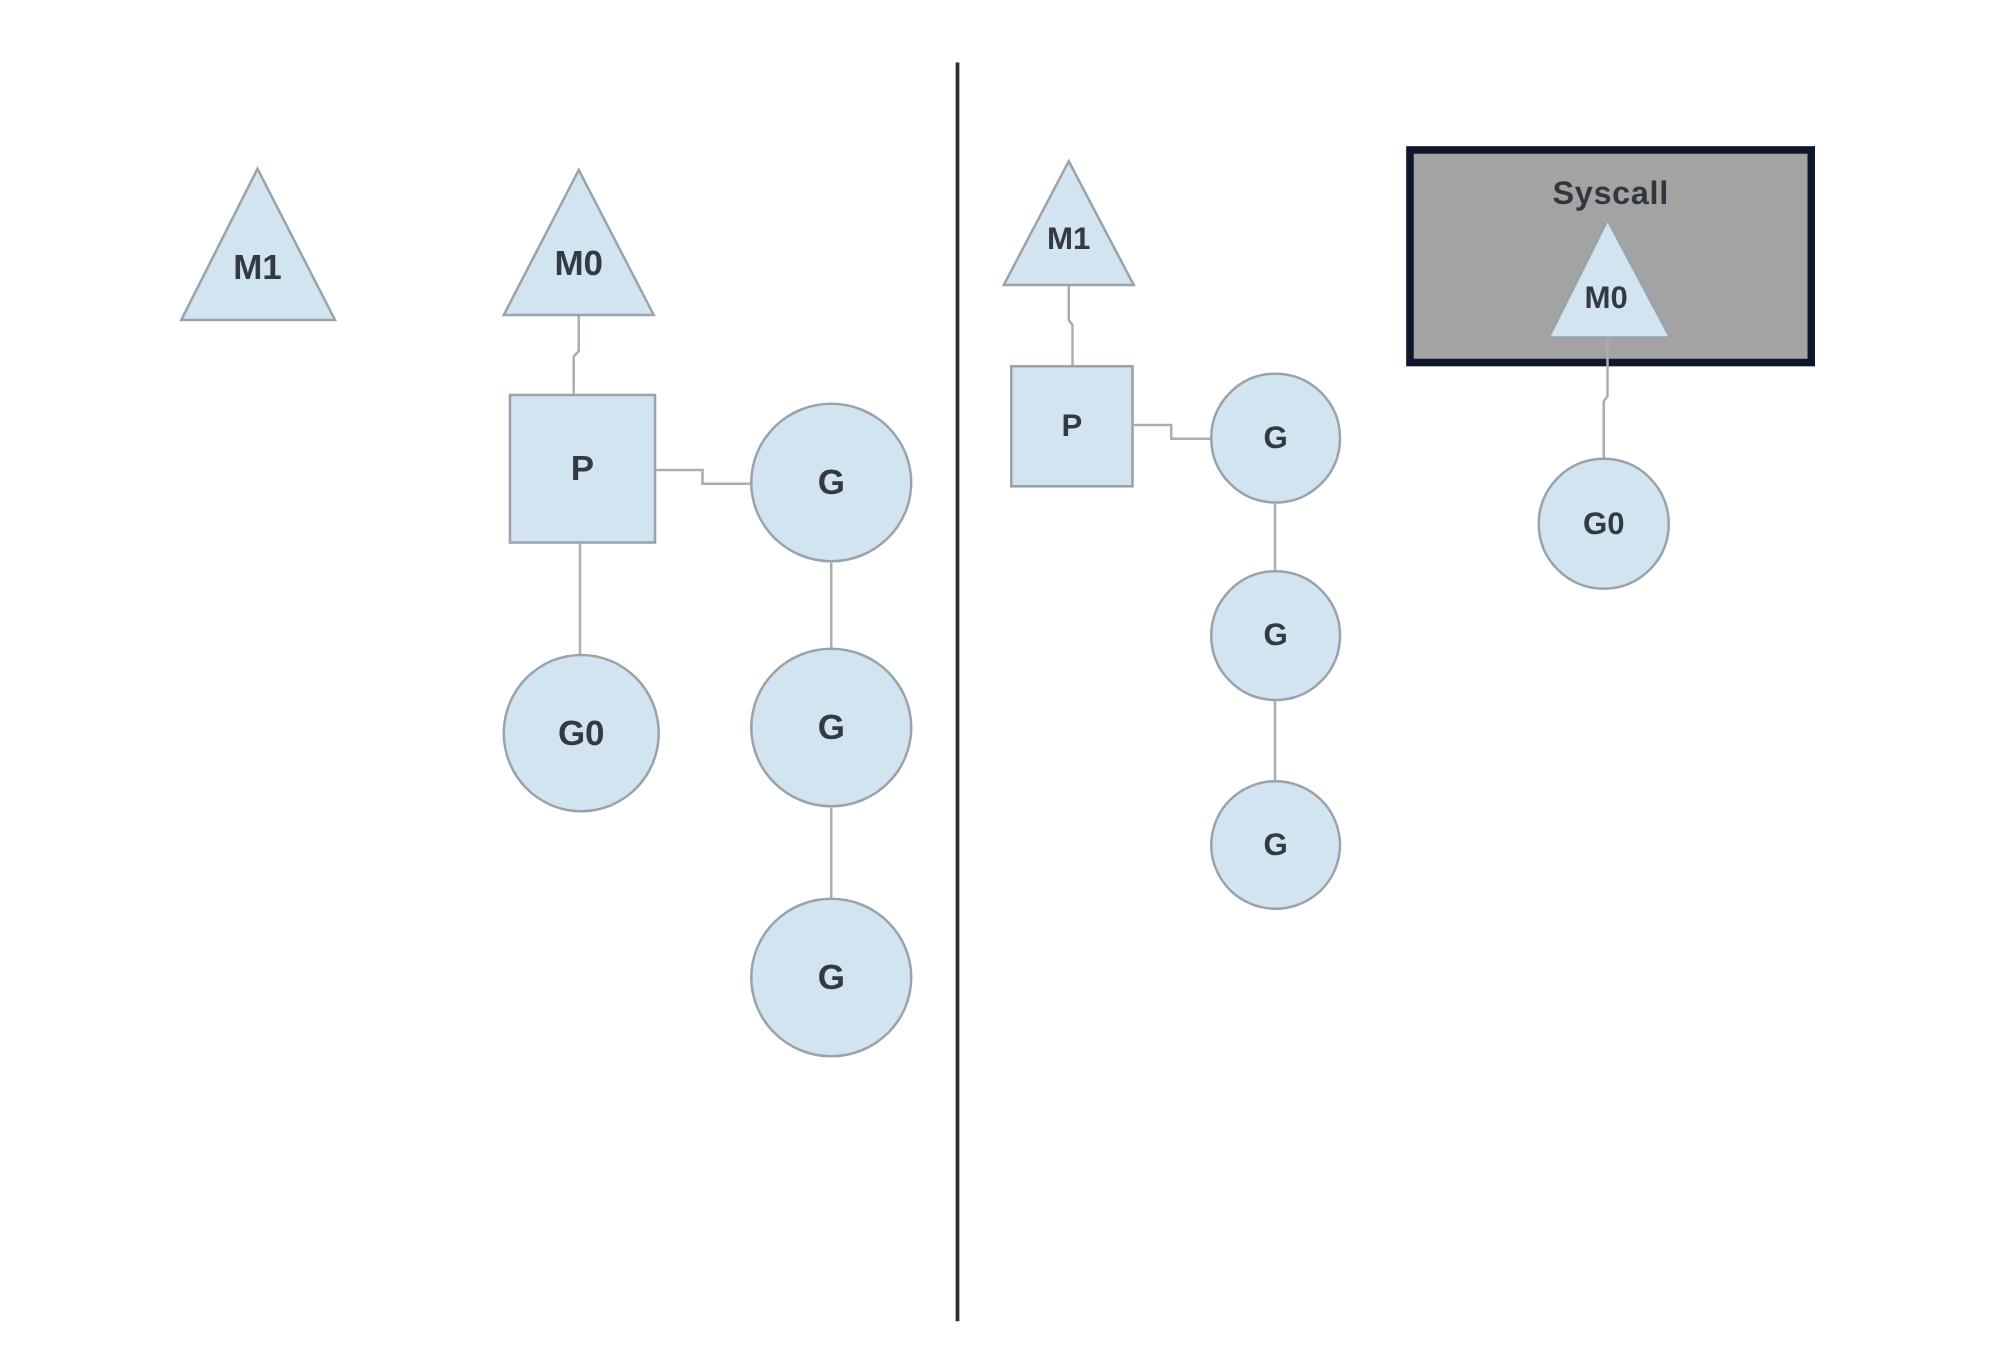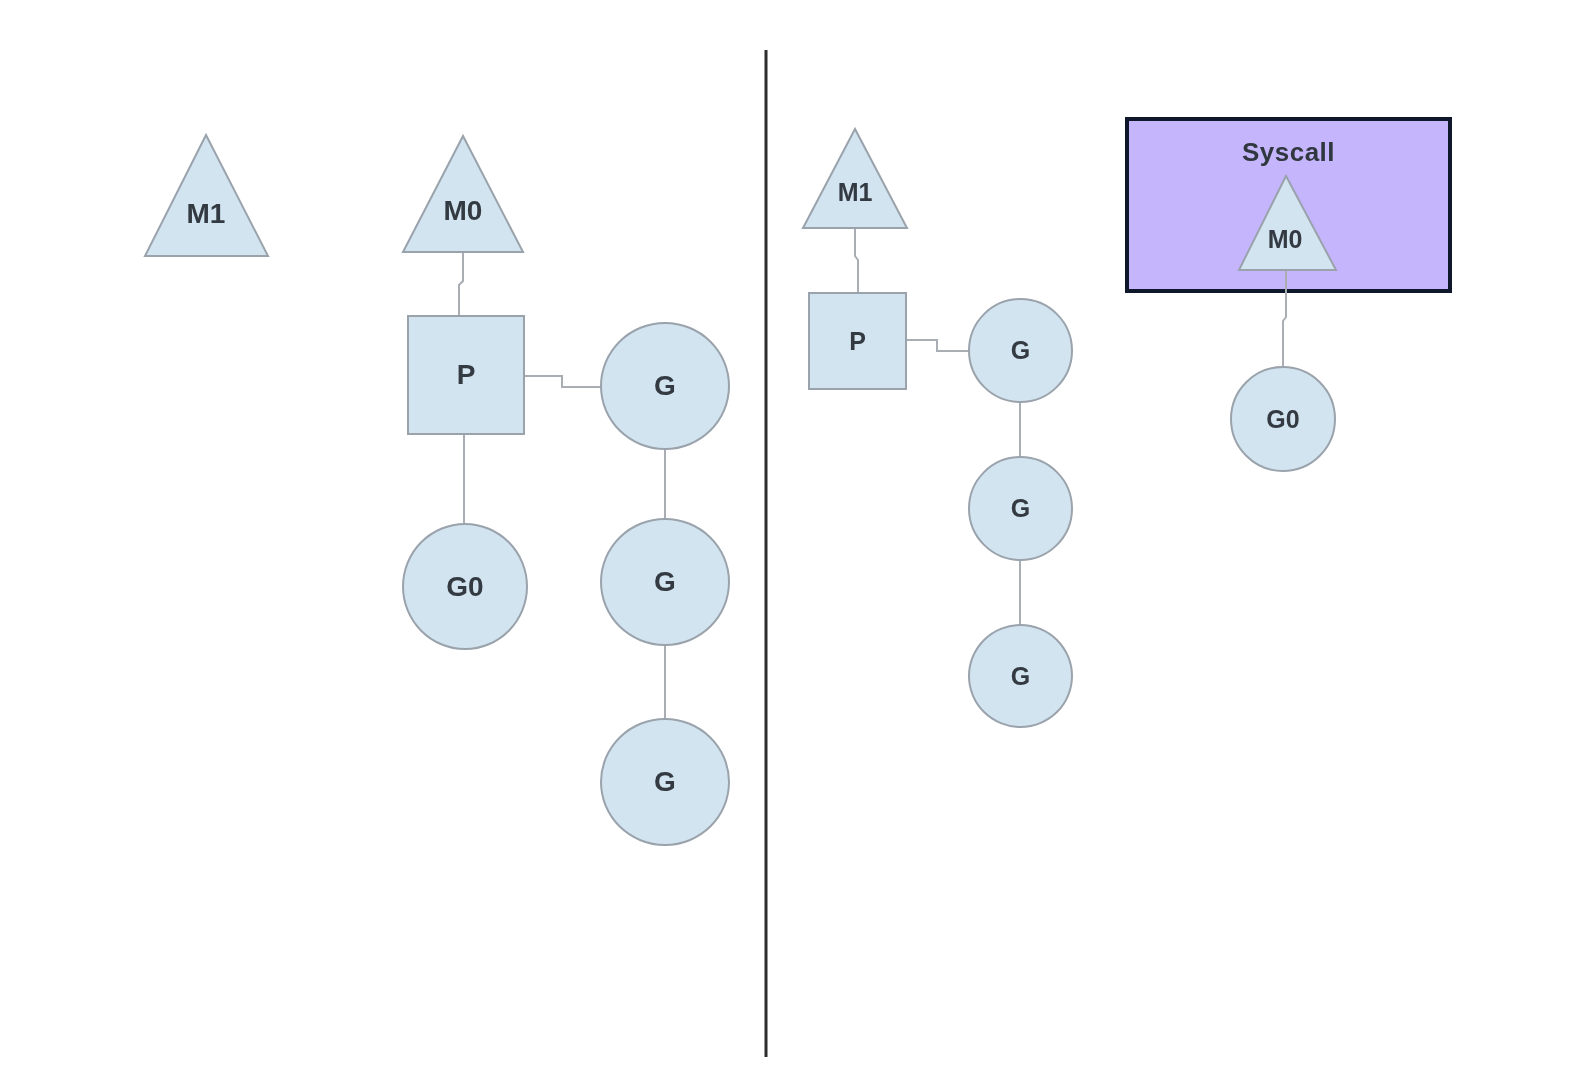--- a/index.html
+++ b/index.html
@@ -13,22 +13,22 @@
     width: 1593px;
     height: 1090px;
     background: #ffffff;
     overflow: hidden;
   }
   
   #syscall-box {
     position: absolute;
     left: 1125px; top: 117px;
     width: 327px; height: 176px;
-    background: #c4b5fd;
-    border: 4px solid #0f172a;
+    background: #a3a3a3;
+    border: 6px solid #0f172a;
     box-sizing: border-box;
     z-index: 1;
   }
   #syscall-box .box-label {
     position: absolute;
     left: 0; top: 16px;
     width: 100%;
     text-align: center;
     font-size: 26px;
     font-weight: bold;

